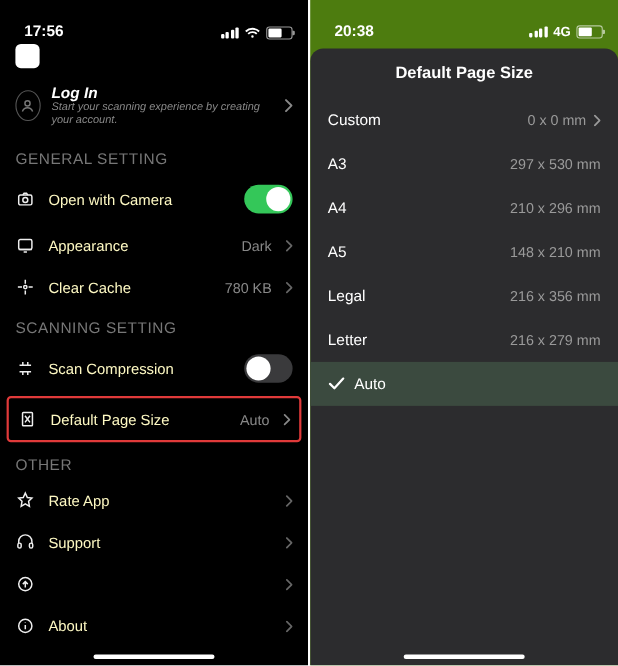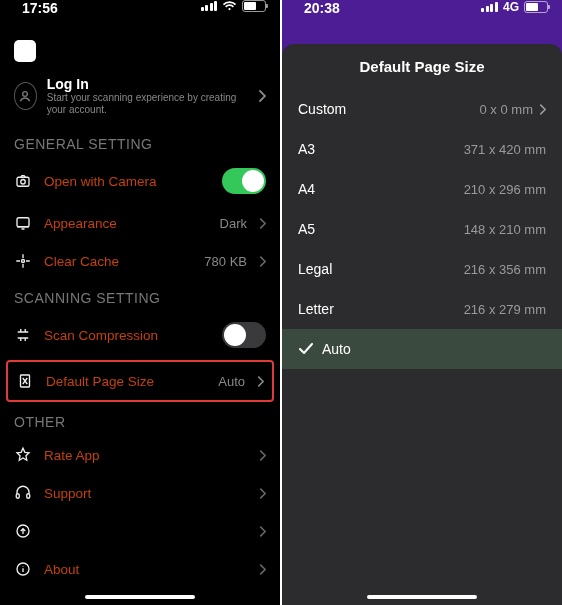--- a/index.html
+++ b/index.html
@@ -1,47 +1,47 @@
 <!DOCTYPE html>
 <html><head>
 <meta charset="utf-8">
 <style>
   * { box-sizing: border-box; margin: 0; padding: 0; }
   html, body { width: 562px; height: 605px; background: #fff; font-family: -apple-system, "Helvetica Neue", Arial, sans-serif; }
   .wrap { display: flex; width: 562px; height: 605px; }
   .gap { width: 2px; background: #fff; }
   .phone { position: relative; width: 280px; height: 605px; color: #fff; overflow: hidden; }
   .phone.left { background: #000; }
-  .phone.right { background: #4c1d95; }
-  
-  .status { height: 36px; display: flex; align-items: flex-start; justify-content: space-between; padding: 0 14px 0 22px; font-size: 14px; font-weight: 600; }
+  .phone.right { background: #4d7c0f; }
+  
+  .status { height: 36px; display: flex; align-items: flex-end; justify-content: space-between; padding: 12px 14px 0 22px; font-size: 14px; font-weight: 600; }
   .status .icons { display: flex; align-items: center; gap: 5px; }
   .sig { display: flex; align-items: flex-end; gap: 1.5px; }
   .sig span { width: 3px; background: #fff; border-radius: 1px; }
   .sig span:nth-child(1){height:4px;} .sig span:nth-child(2){height:6px;} .sig span:nth-child(3){height:8px;} .sig span:nth-child(4){height:10px;}
   .net { font-size: 12px; font-weight: 600; }
   .wifi { width: 15px; height: 12px; }
   .batt { position: relative; width: 24px; height: 12px; border: 1px solid rgba(255,255,255,0.6); border-radius: 3px; }
   .batt::after { content:""; position:absolute; right:-3px; top:3px; width:2px; height:4px; background:rgba(255,255,255,0.6); border-radius:0 1px 1px 0; }
   .batt i { position:absolute; left:1px; top:1px; bottom:1px; width:12px; background:#fff; border-radius:1px; }
   
   .appsq { width:22px; height:22px; background:#fff; border-radius:5px; margin:4px 0 8px 14px; }
   
-  .login { display:flex; align-items:center; gap:10px; padding:6px 14px 10px 14px; }
+  .login { display:flex; align-items:center; gap:10px; padding:6px 14px 10px 14px;font-style:italic; }
   .avatar { width:28px; height:28px; border-radius:50%; border:1.5px solid #555; display:flex; align-items:center; justify-content:center; }
   .avatar svg { width:16px; height:16px; }
   .login-txt .t { font-size:14px; font-weight:600; }
   .login-txt .s { font-size:10px; color:#888; line-height:1.2; }
   .chev { margin-left:auto; color:#888; }
   
   .sect { font-size:14px; letter-spacing:0.5px; color:#777; padding:10px 14px 6px; text-transform:uppercase; }
   
   .row { display:flex; align-items:center; padding:10px 14px; font-size:13.5px; gap:12px; }
   .row .ic { width:18px; height:18px; display:flex; align-items:center; justify-content:center; color:#eee; }
-  .row .lab { flex:1; color:#c2410c; }
+  .row .lab { flex:1; color:#fef9c3; }
   .row .val { color:#888; font-size:13px;padding-left:44px; }
   .row .chev { color:#666; }
   
   .toggle { width:44px; height:26px; border-radius:13px; position:relative; }
   .toggle.on { background:#34c759; }
   .toggle.off { background:#3a3a3c; }
   .toggle i { position:absolute; top:2px; width:22px; height:22px; border-radius:50%; background:#fff; }
   .toggle.on i { right:2px; }
   .toggle.off i { left:2px; }
   
@@ -269,21 +269,21 @@
         <span>Custom</span>
         <span class="dim">
           <span>0 x 0 mm</span>
           <svg width="7" height="11" viewBox="0 0 8 12">
               <path d="M2 1l5 5-5 5" stroke="#9a9a9a" stroke-width="1.8" fill="none" stroke-linecap="round"></path>
             </svg>
         </span>
       </div>
       <div class="opt">
         <span>A3</span>
-        <span class="dim">371 x 420 mm</span>
+        <span class="dim">297 x 530 mm</span>
       </div>
       <div class="opt">
         <span>A4</span>
         <span class="dim">210 x 296 mm</span>
       </div>
       <div class="opt">
         <span>A5</span>
         <span class="dim">148 x 210 mm</span>
       </div>
       <div class="opt">

